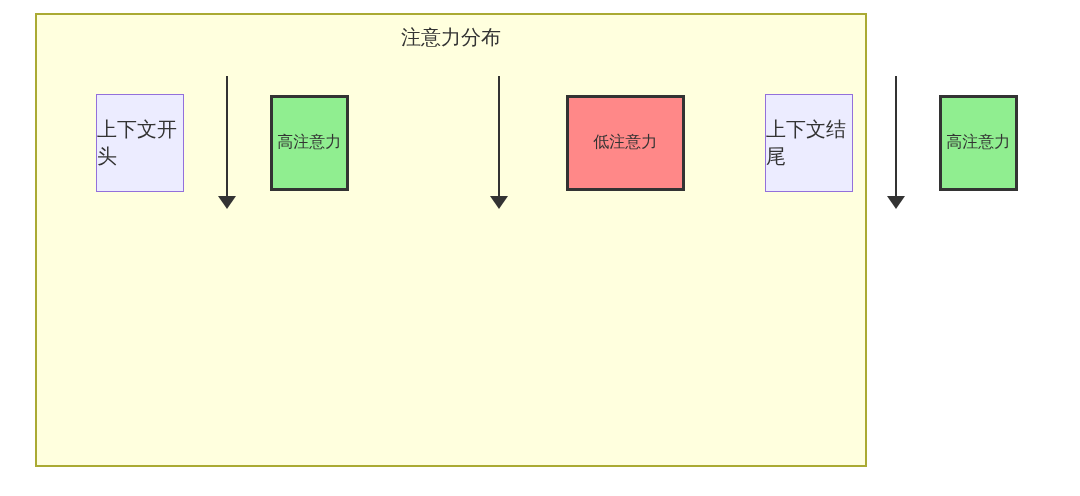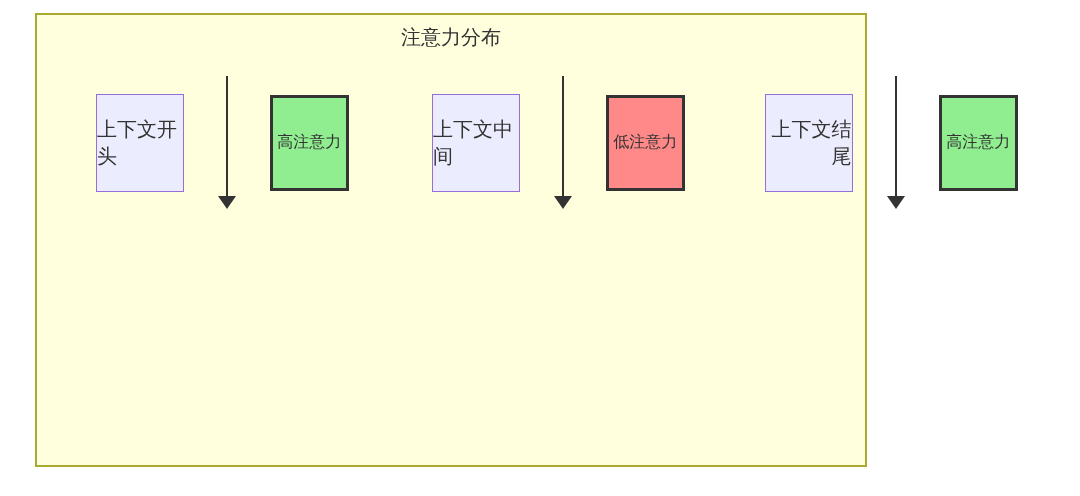--- a/index.html
+++ b/index.html
@@ -38,21 +38,21 @@
   .flow-col {
     position: absolute;
     top: 61px;
     width: 253px;
     display: flex;
     flex-direction: row;
     align-items: center;
   }
   .col-1 { left: 59px; }
   .col-2 { left: 395px; }
-  .col-3 { left: 728px; text-align: right; }
+  .col-3 { left: 728px; }
   .source-node {
     box-sizing: border-box;
     width: 253px;
     height: 98px;
     background: var(--source-fill, #ececff);
     border: 1px solid var(--source-border, #9370db);
     display: flex;
     align-items: center;
     justify-content: center;
     font-size: 20px;
@@ -112,23 +112,20 @@
       <div class="edge">
         <div class="shaft"></div>
         <div class="head"></div>
       </div>
       <div class="target-node target-high">
         <span>高注意力</span>
       </div>
     </div>
 
     <div class="flow-col col-2">
-      <div class="source-node">
-        <span>上下文中间</span>
-      </div>
       <div class="edge">
         <div class="shaft"></div>
         <div class="head"></div>
       </div>
       <div class="target-node target-low">
         <span>低注意力</span>
       </div>
     </div>
 
     <div class="flow-col col-3">

